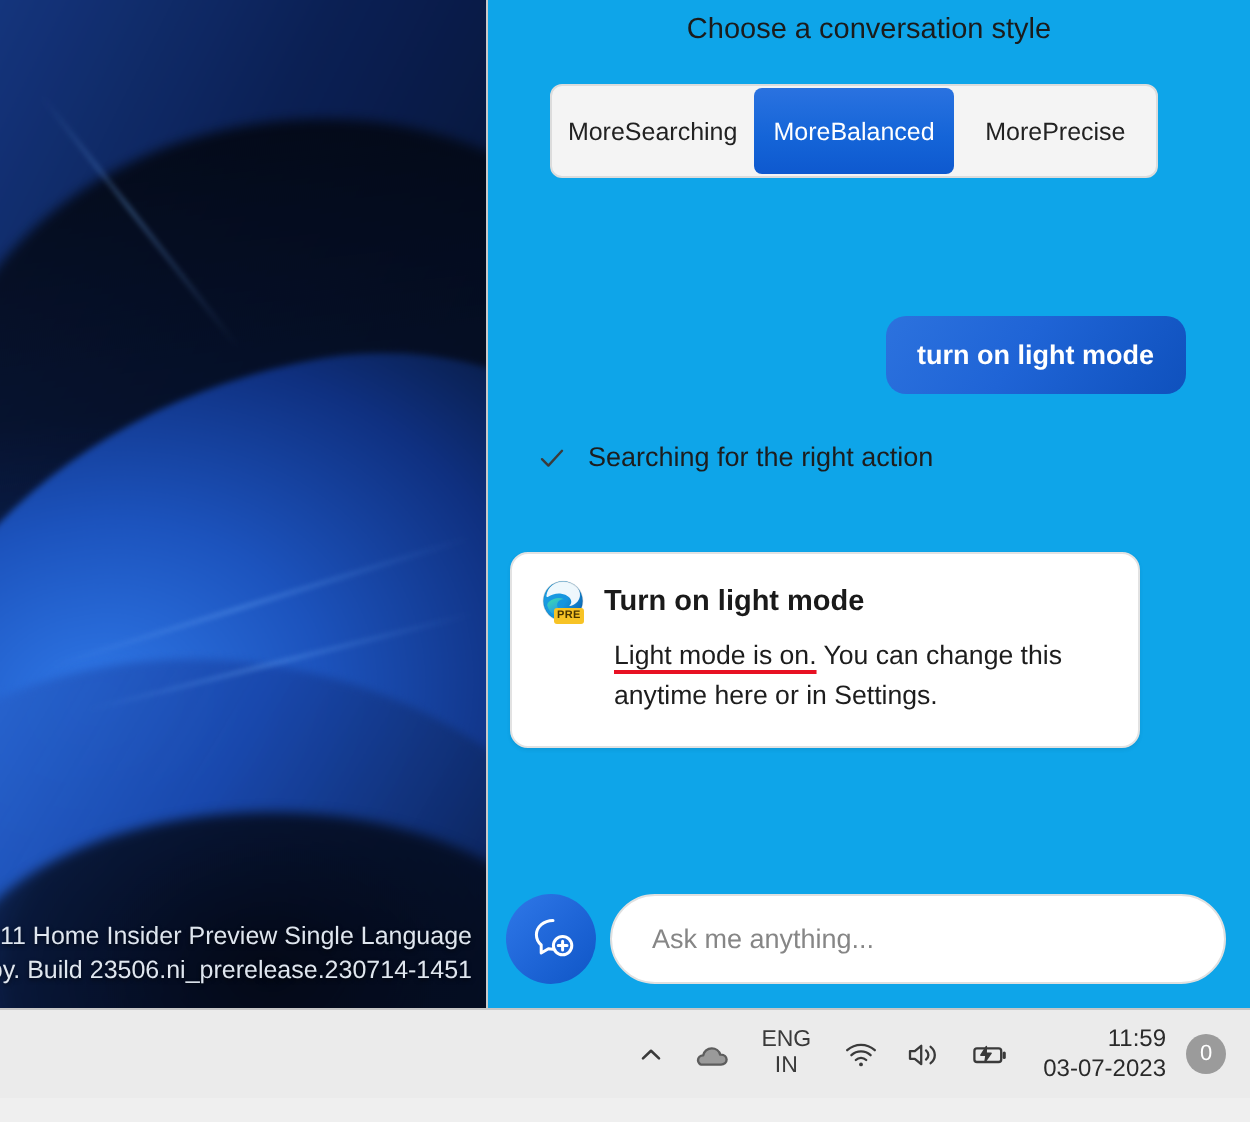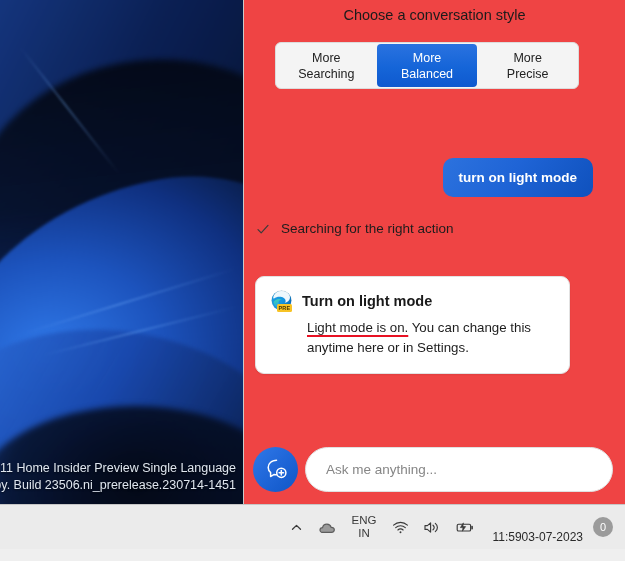--- a/index.html
+++ b/index.html
@@ -104,21 +104,21 @@
     width: 1px; height: 516px;
     background: #c9c9c9;
   }
 
   
   #panel {
     position: absolute;
     left: 244px; top: 0;
     width: 381px;
     height: 516px;
-    background: #ef4444;
+    background: #0ea5e9;
     overflow: hidden;
   }
   #panel-title {
     position: absolute;
     top: 7px;
     left: 0;
     width: 381px;
     text-align: center;
     font-size: 14.5px;
     color: #1b1b1b;
@@ -132,21 +132,21 @@
     border: 1px solid #dcdcdc;
     border-radius: 6px;
     background: #f4f4f4;
     display: flex;
     box-sizing: border-box;
     overflow: hidden;
   }
   .style-opt {
     flex: 1 1 0;
     display: flex;
-    flex-direction: column;
+    flex-direction: row;
     align-items: center;
     justify-content: center;
     font-size: 12.5px;
     line-height: 16px;
     color: #222;
     cursor: pointer;
     user-select: none;
   }
   .style-opt.selected {
     background: linear-gradient(180deg, #2a72e0 0%, #1565d8 55%, #0e59cf 100%);
@@ -169,21 +169,21 @@
     font-size: 13.5px;
     font-weight: bold;
     line-height: 17px;
     box-sizing: border-box;
   }
 
   
   #steps {
     position: absolute;
     top: 218px;
-    left: 12px;
+    left: 25px;
     width: 350px;
     text-align: right;
   }
   .step {
     display: flex;
     align-items: center;
     gap: 11px;
     height: 22px;
     margin-bottom: 4px;
   }
@@ -333,21 +333,21 @@
   #lang-tray {
     flex-direction: column;
     line-height: 13px;
     font-size: 11.5px;
     color: #3a3a3a;
     padding: 0 9px;
     height: 36px;
   }
   #lang-tray span { display: block; text-align: center; }
   #clock-tray {
-    flex-direction: row;
+    flex-direction: column;
     align-items: flex-end;
     line-height: 15px;
     font-size: 12px;
     color: #2a2a2a;
     padding: 0 8px 0 10px;
     height: 36px;
   }
   #notif-badge {
     width: 20px; height: 20px;
     border-radius: 50%;

